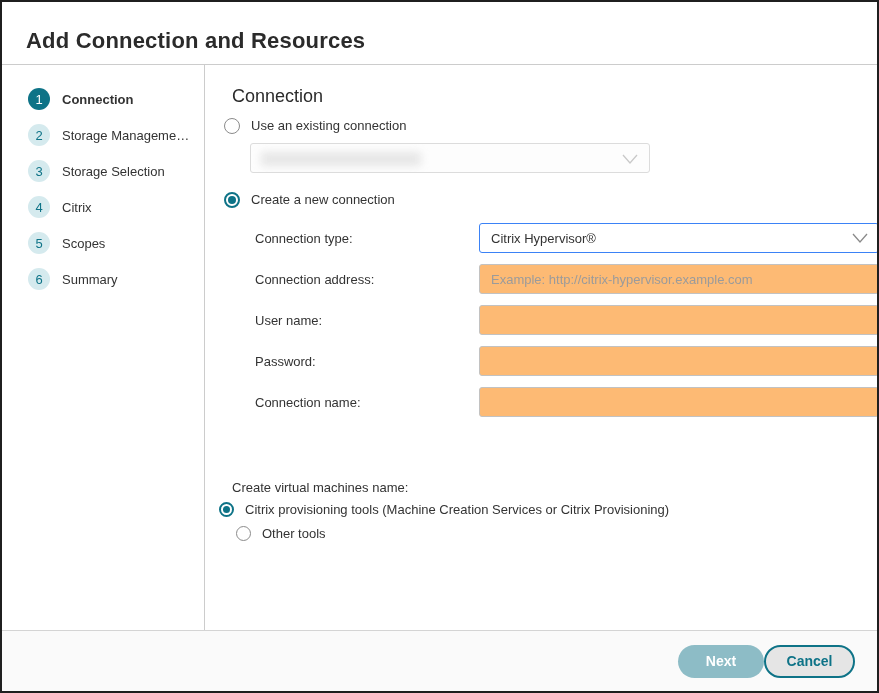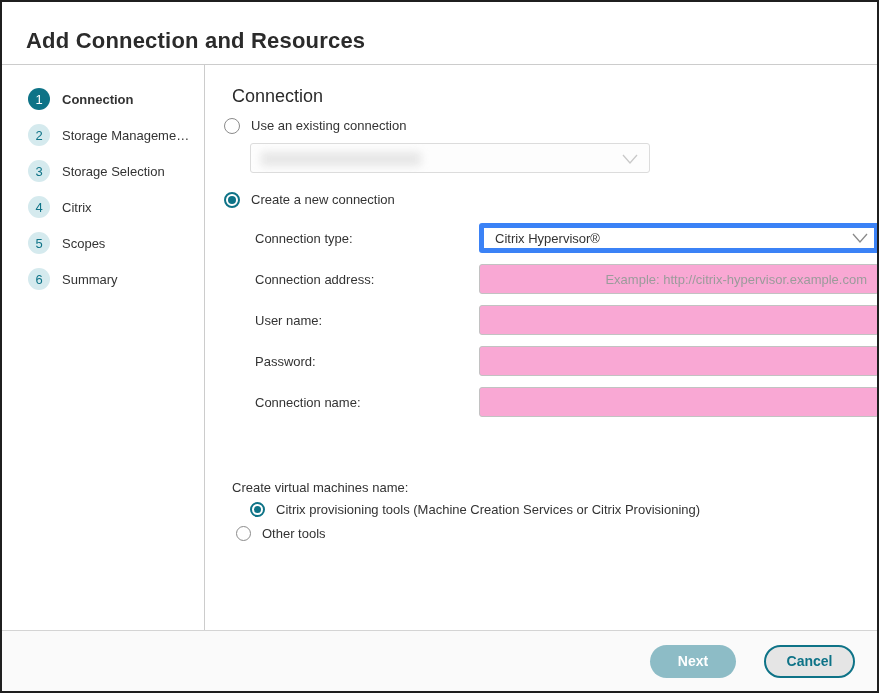--- a/index.html
+++ b/index.html
@@ -82,43 +82,43 @@
   .disabled-select .chev { position: absolute; right: 11px; top: 8px; }
 
   
   .form-stack { position: absolute; left: 26px; top: 158px; margin-left: 23px; }
   .form-row { display: flex; align-items: center; height: 30px; margin-bottom: 11px; }
   .form-label { width: 224px; font-size: 13px; color: #333; }
   .field { width: 400px; height: 30px; position: relative; }
   .text-input {
     width: 100%; height: 100%; border: 1px solid #c2c2c2; border-radius: 3px;
     font-family: "Liberation Sans", sans-serif; font-size: 13px; color: #333;
-    padding: 0 11px; outline: none; background: #f9a8d4; text-align: right;
+    padding: 0 11px; outline: none; background: #fdba74;
   }
   .text-input::placeholder { color: #9b9b9b; opacity: 1; }
   .select-box {
-    width: 100%; height: 100%; border: 5px solid #3b82f6; border-radius: 3px;
+    width: 100%; height: 100%; border: 1px solid #3b82f6; border-radius: 3px;
     background: #fff; display: flex; align-items: center;
     padding: 0 30px 0 11px; font-size: 13px; color: #333; cursor: default;
   }
   .select-box .chev { position: absolute; right: 11px; top: 8px; }
   .chev svg { display: block; }
 
   
   .vm-label { position: absolute; left: 26px; top: 415px; font-size: 13px; color: #333; }
-  .row-vm1 { left: 44px; top: 437px; }
+  .row-vm1 { left: 13px; top: 437px; }
   .row-vm2 { left: 30px; top: 461px; }
   .row-vm1 .radio, .row-vm2 .radio { width: 15px; height: 15px; }
 
   
   .footer {
     position: absolute; left: 0; right: 0; bottom: 0; height: 61px;
     background: #fafafa; border-top: 1px solid #d4d4d4;
     display: flex; align-items: center; justify-content: flex-end;
-    gap: 28px; padding-right: 22px;
+    padding-right: 22px;
   }
   .btn {
     height: 33px; border-radius: 17px; font-family: "Liberation Sans", sans-serif;
     font-size: 14px; font-weight: 700; display: flex; align-items: center; justify-content: center;
     cursor: pointer;
   }
   .btn-next {
     width: 86px; background: #8dbcc6; color: #ffffff; border: none;
   }
   .btn-cancel {

